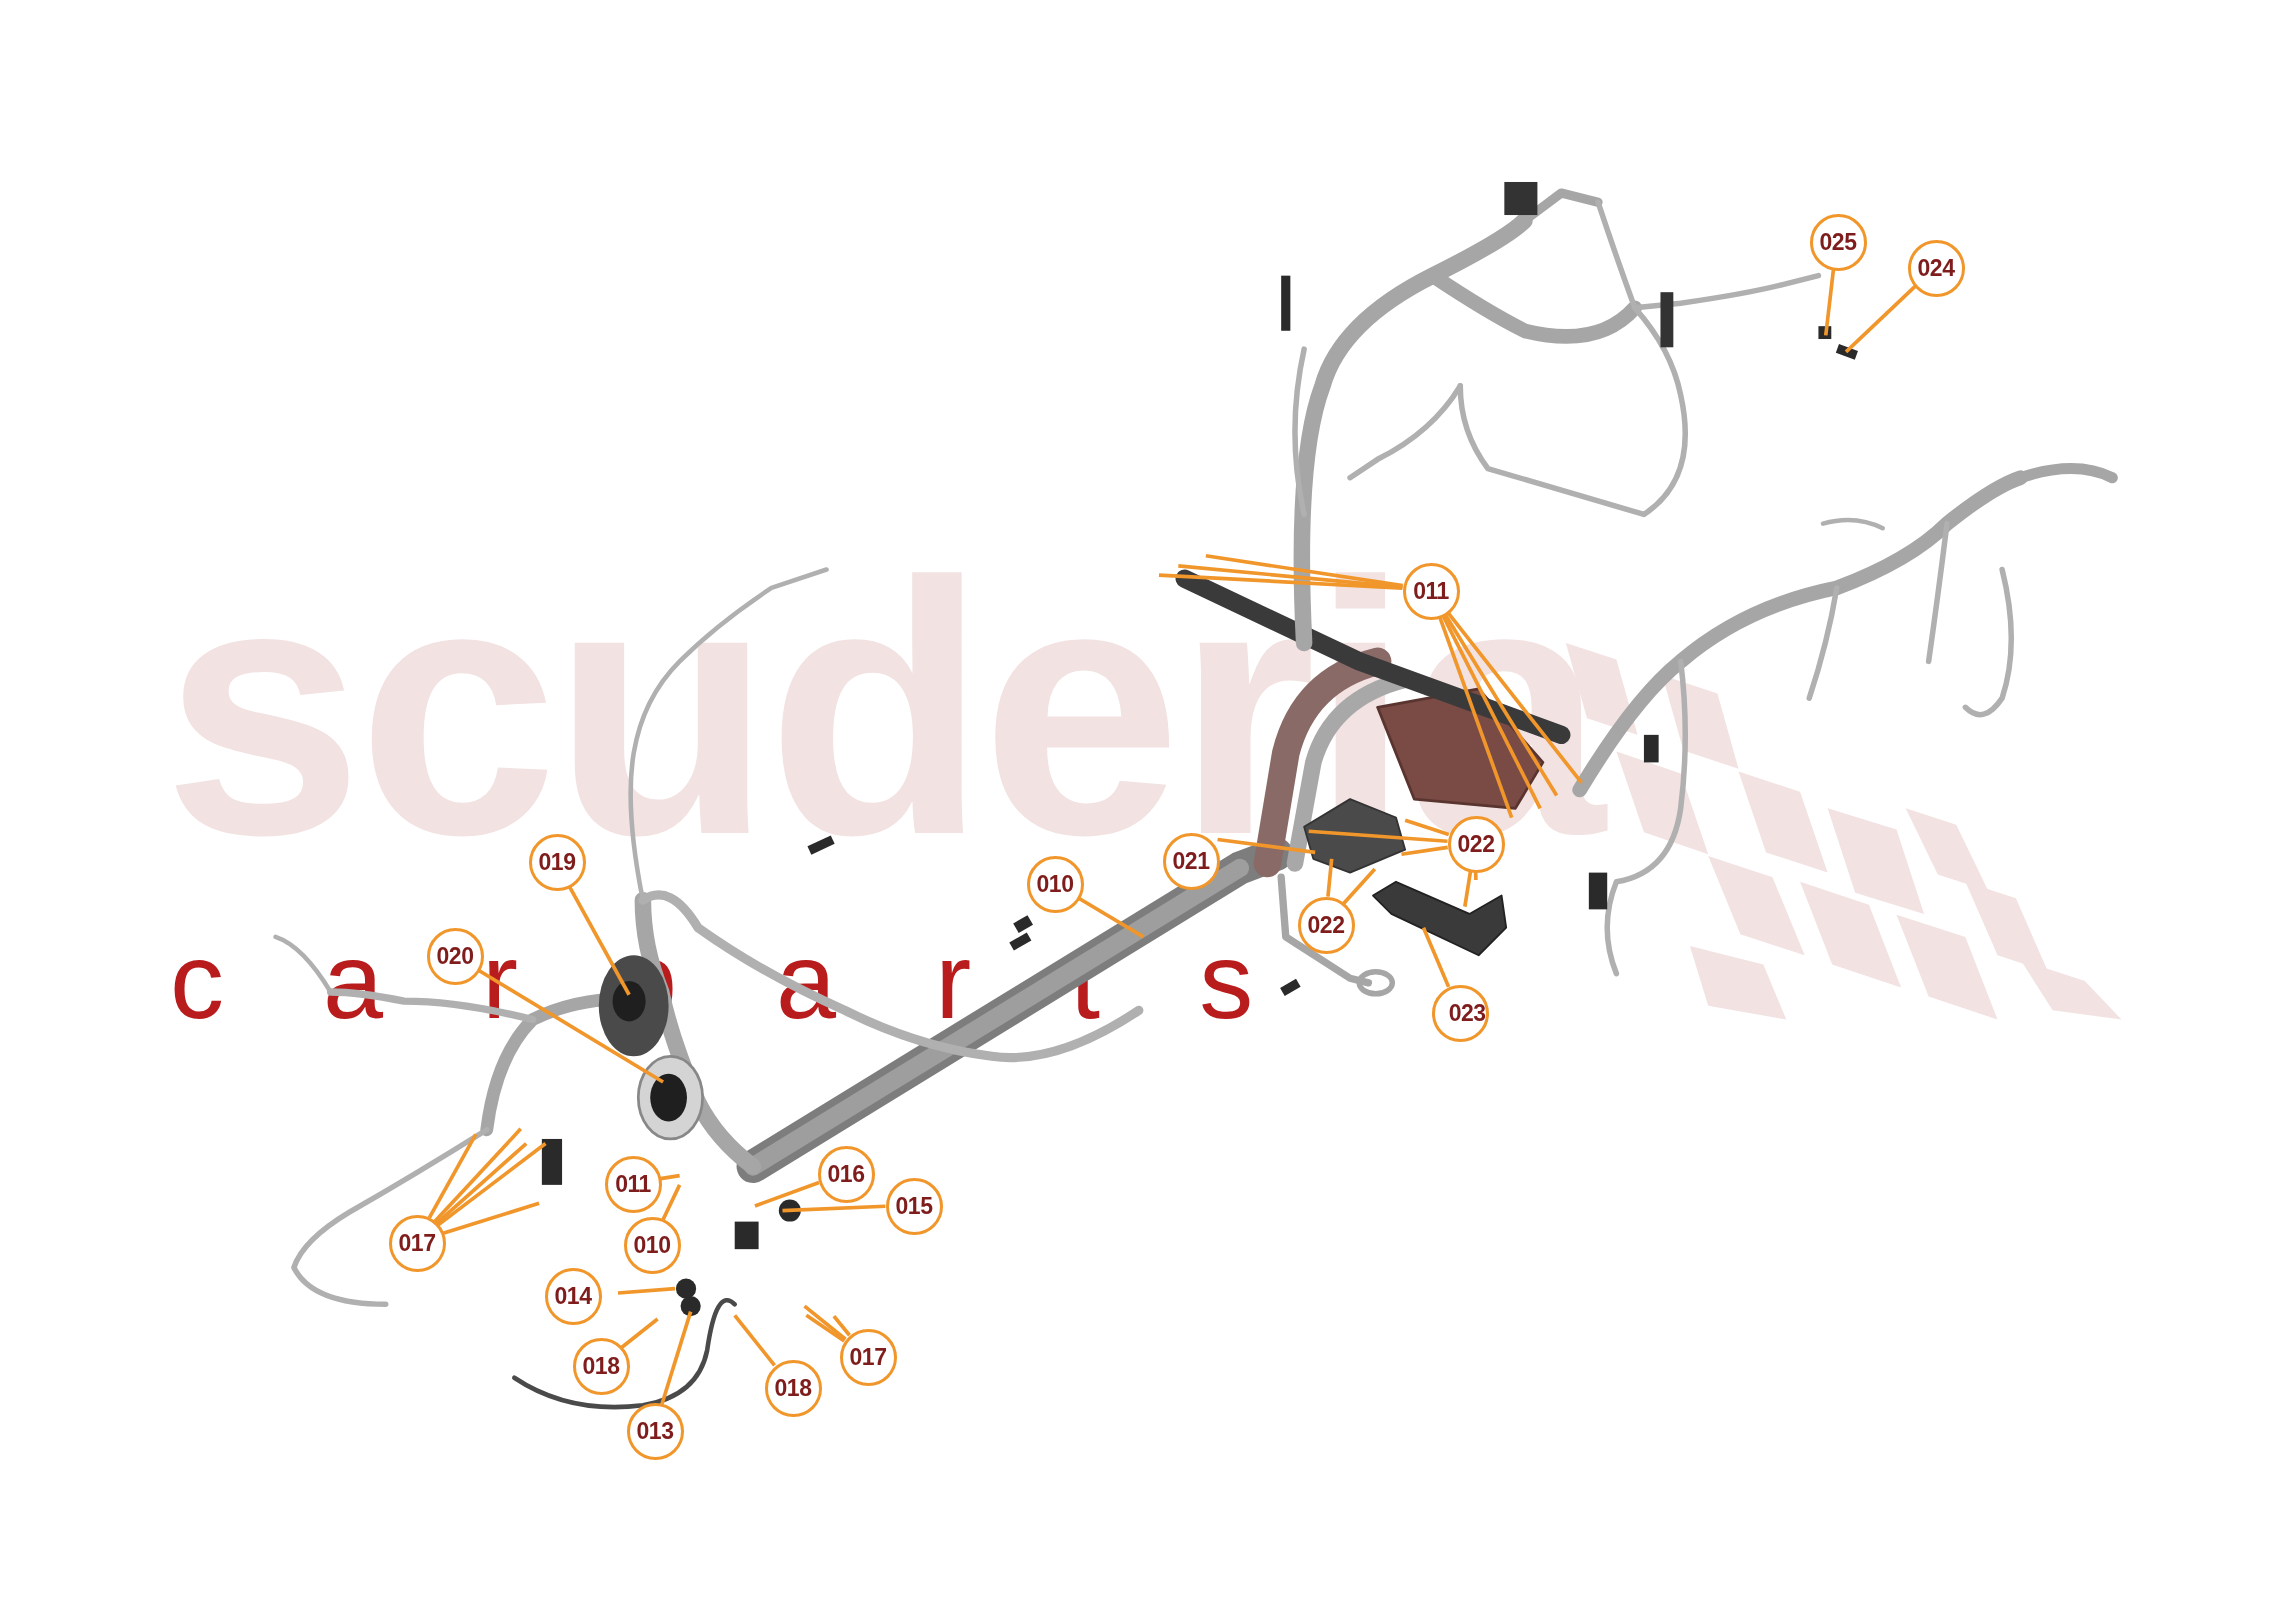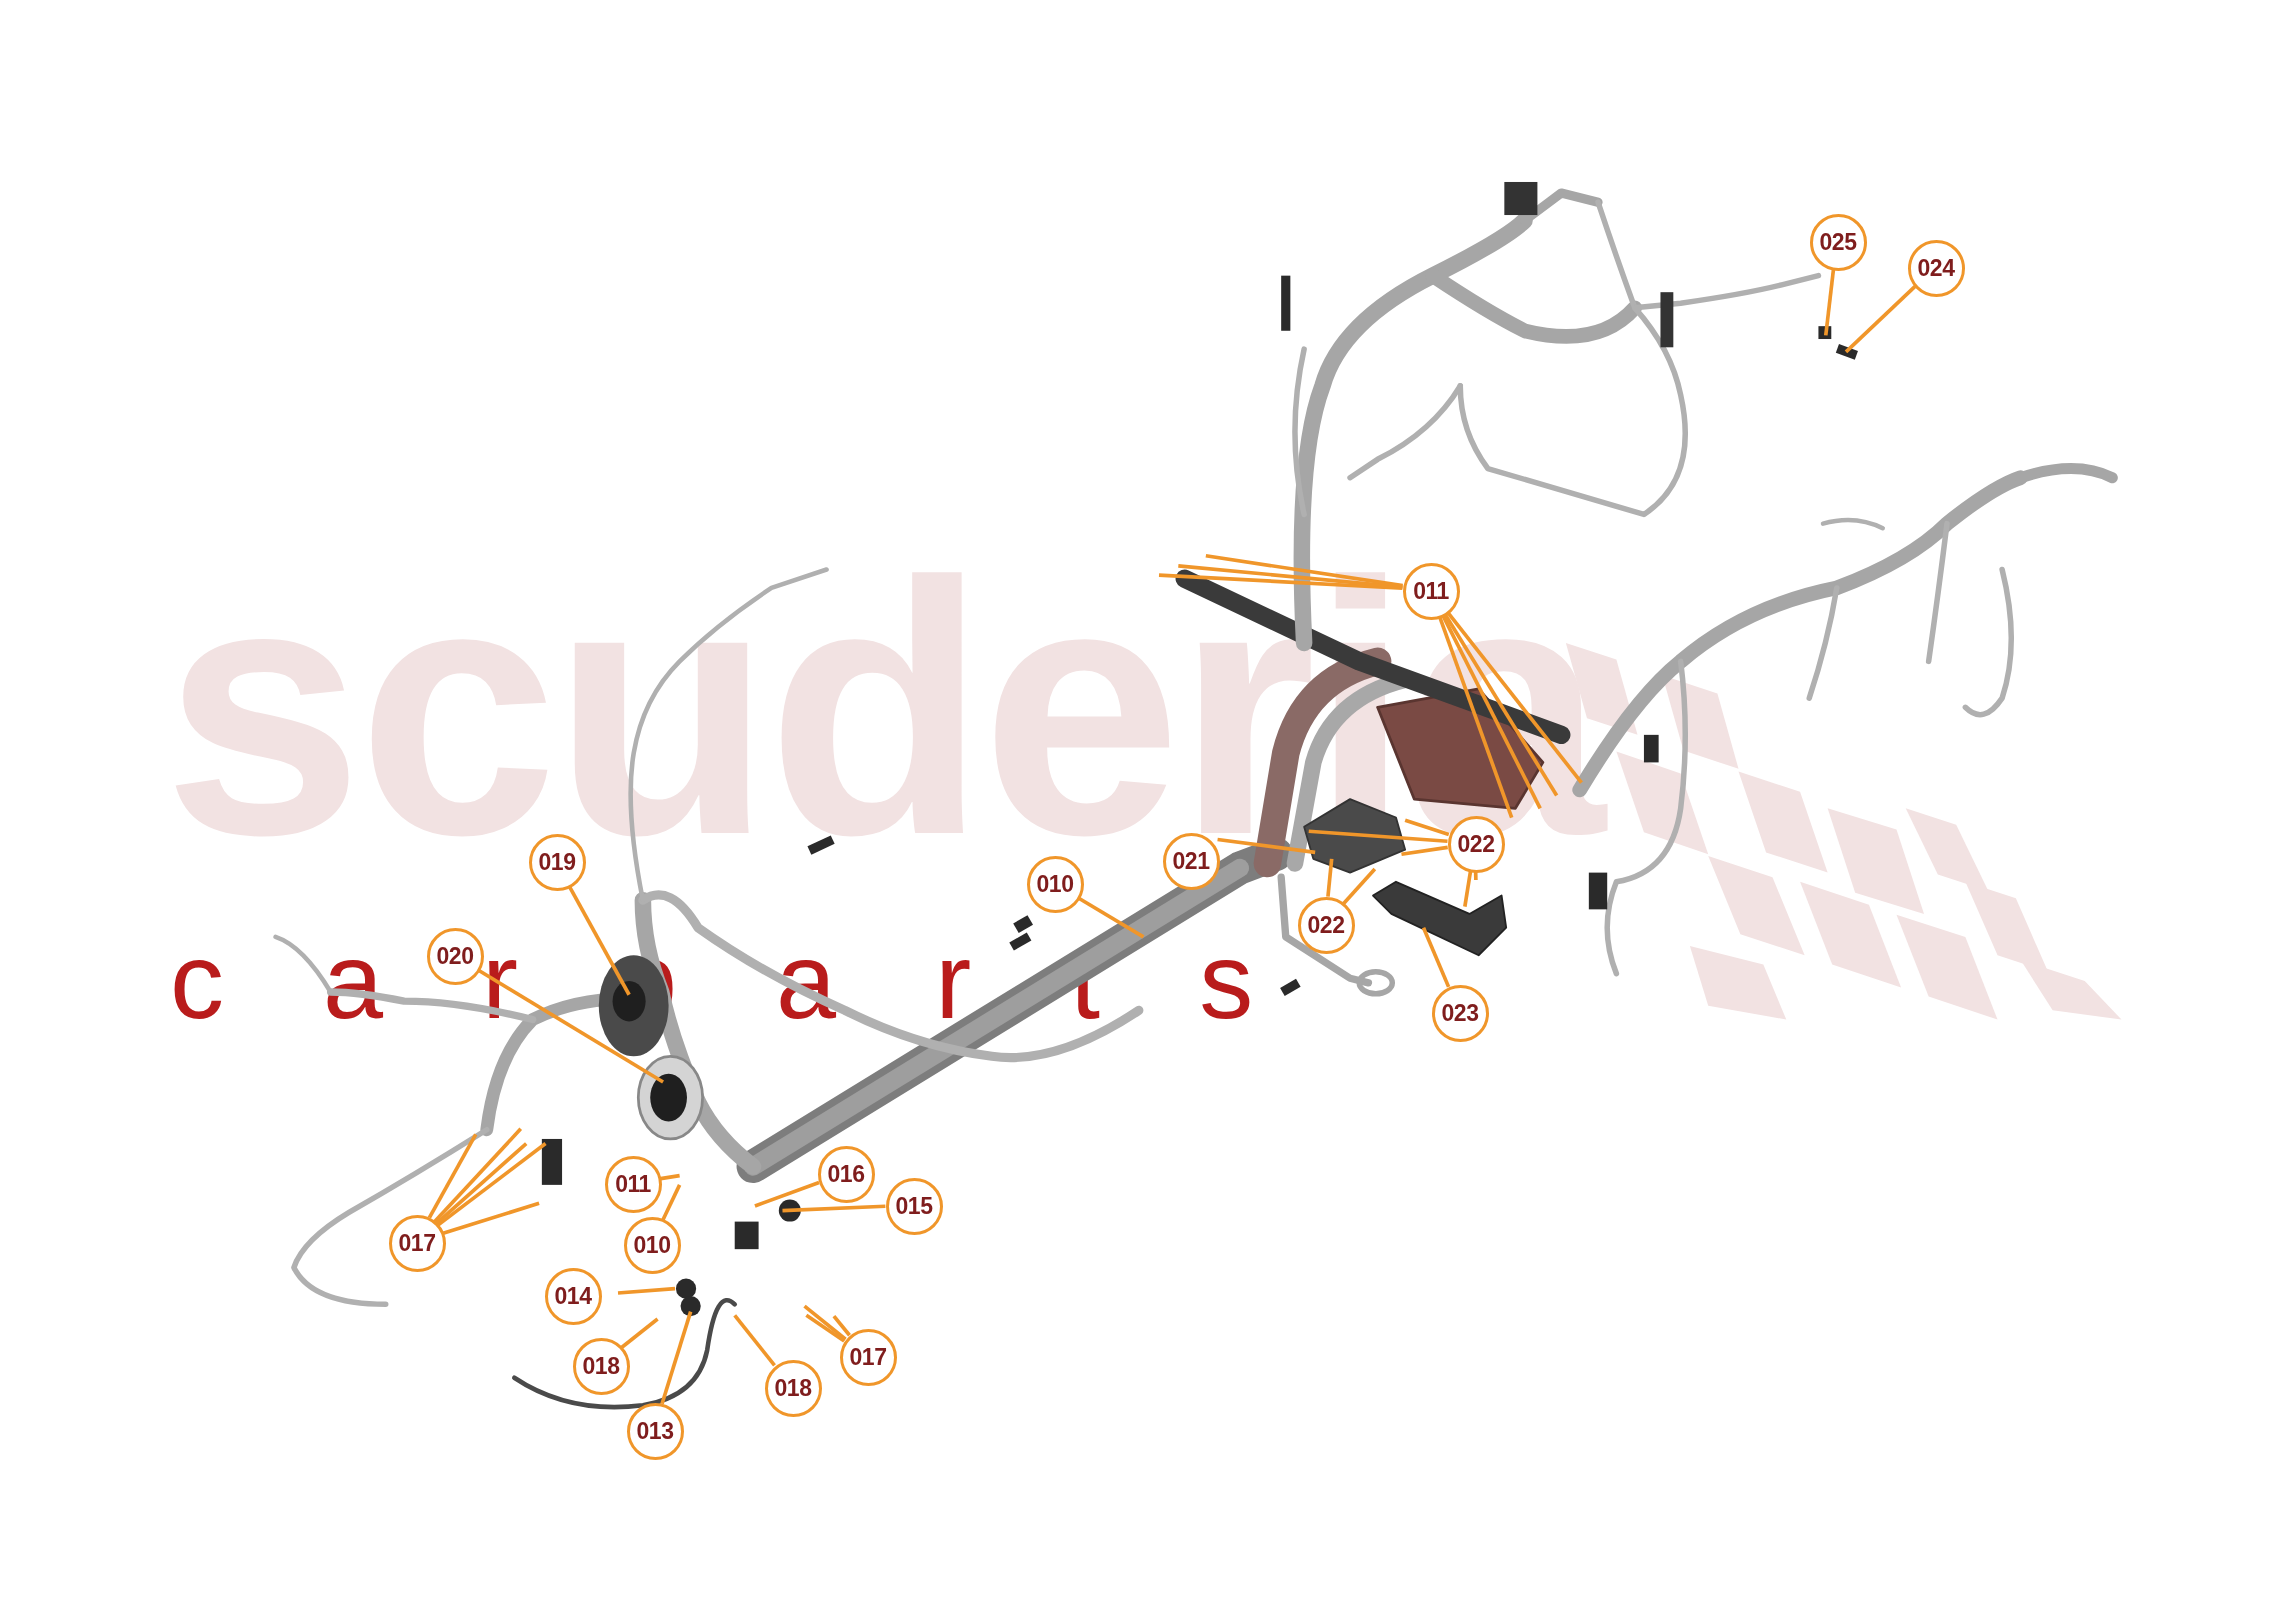--- a/index.html
+++ b/index.html
@@ -191,21 +191,21 @@
       </div>
     <div class="callout" style="left: 1190px; top: 860px; border-color: rgb(240, 150, 42); text-align: center;">
         <span>021</span>
       </div>
     <div class="callout" style="left: 1475px; top: 843px; border-color: rgb(240, 150, 42);">
         <span>022</span>
       </div>
     <div class="callout" style="left: 1325px; top: 924px; border-color: rgb(240, 150, 42);">
         <span>022</span>
       </div>
-    <div class="callout" style="left: 1459px; top: 1012px; border-color: rgb(240, 150, 42);">
+    <div class="callout" style="left: 1459px; top: 1012px; border-color: rgb(240, 150, 42); justify-content: flex-end;">
         <span>023</span>
       </div>
     <div class="callout" style="left: 1935px; top: 267px; border-color: rgb(240, 150, 42);">
         <span>024</span>
       </div>
     <div class="callout" style="left: 1837px; top: 241px; border-color: rgb(240, 150, 42);">
         <span>025</span>
       </div>
   </div>
 </div>

